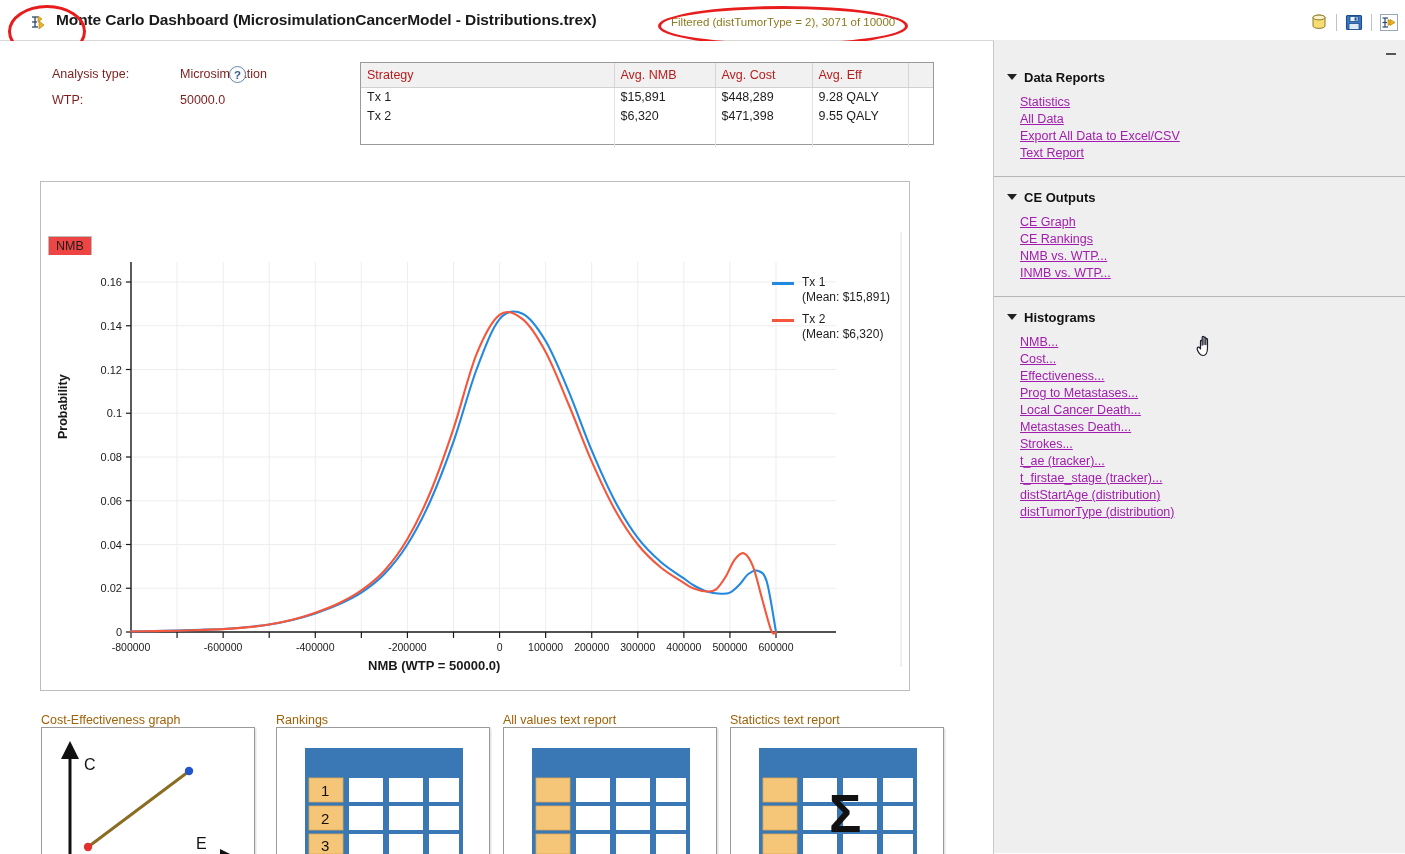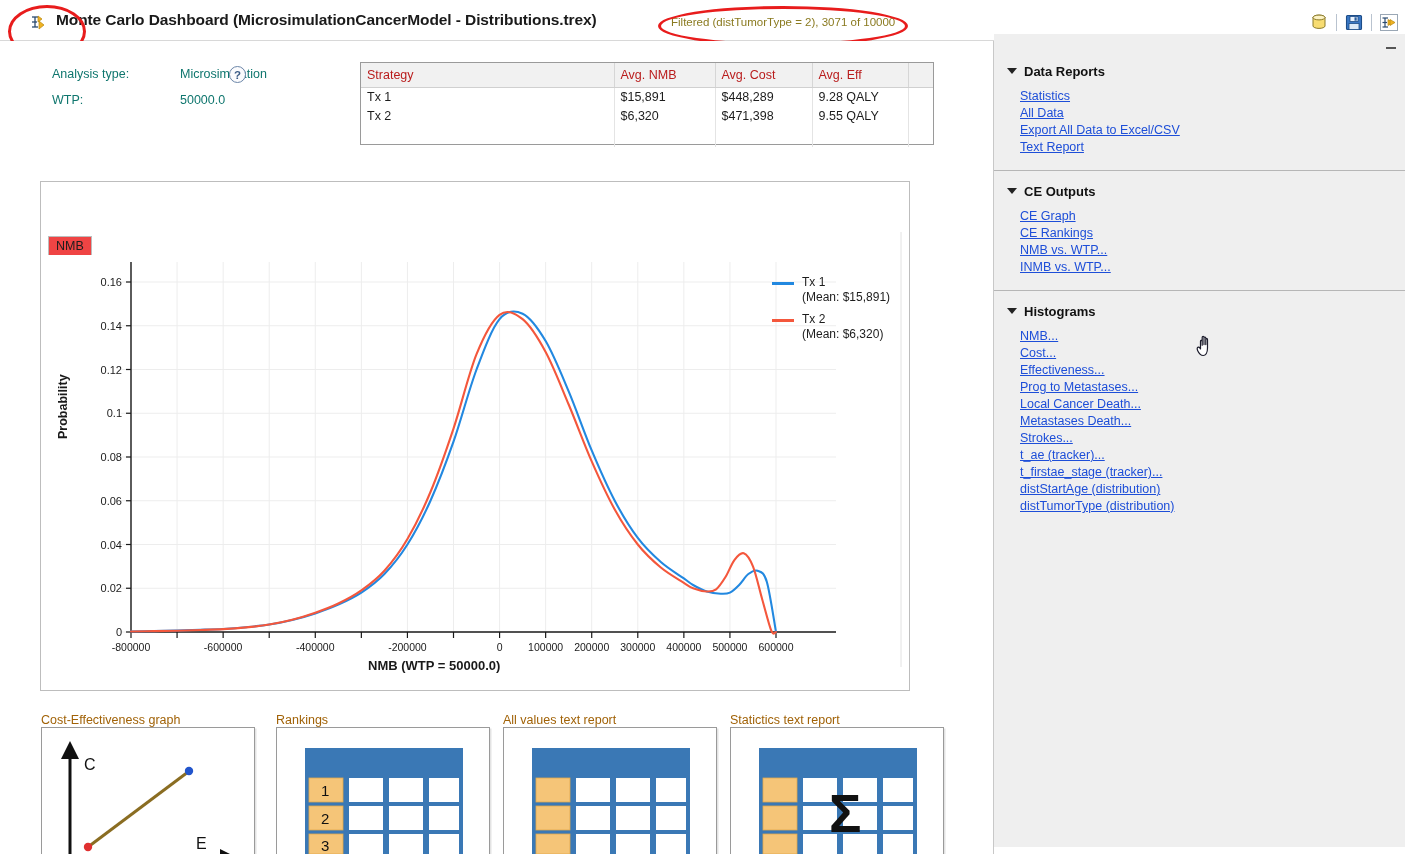--- a/index.html
+++ b/index.html
@@ -60,21 +60,21 @@
     position: absolute; left: 0; top: 41px; width: 993px; height: 813px;
     background: #ffffff;
   }
   .divider-v {
     position: absolute; left: 993px; top: 41px; width: 1px; height: 813px;
     background: #c8c8c8;
   }
 
   
   .info { position: absolute; left: 52px; top: 26px; width: 300px; }
-  .info-row { position: relative; height: 20px; font-size: 12.5px; color: #0f766e; }
+  .info-row { position: relative; height: 20px; font-size: 12.5px; color: #7f1d1d; }
   .info-label { position: absolute; left: 0; top: 0; white-space: nowrap; }
   .info-value { position: absolute; left: 128px; top: 0; white-space: nowrap; }
   .help-icon {
     position: absolute; left: 229px; top: 25px;
     width: 17px; height: 17px; border-radius: 50%;
     border: 1.3px solid #6b86a8; color: #4a6party;
     color: #3c5c86;
     font-size: 11.5px; font-weight: bold;
     display: flex; align-items: center; justify-content: center;
     background: #fbfbfd;
@@ -165,21 +165,21 @@
   .thumb-frame {
     width: 214px; height: 150px;
     border: 1px solid #9a9a9a; background: #ffffff;
     box-shadow: 1.5px 1.5px 0 #e3e3e3;
     position: relative; overflow: hidden;
   }
   .thumb-inner { position: absolute; left: 6px; top: 6px; right: 6px; bottom: 6px; background:#fff; }
 
   
   .rpanel {
-    position: absolute; left: 994px; top: 34px; width: 411px; height: 813px;
+    position: absolute; left: 994px; top: 40px; width: 411px; height: 813px;
     background: #efefef;
   }
   .rp-collapse {
     position: absolute; right: 7px; top: 8px; width: 14px; height: 10px;
   }
   .rp-collapse i {
     position: absolute; left: 2px; top: 5px; width: 10px; height: 2px; background: #555; display:block;
   }
   .rp-section { position: relative; }
   .rp-head {
@@ -190,21 +190,21 @@
   }
   .caret {
     width: 0; height: 0;
     border-left: 5px solid transparent;
     border-right: 5px solid transparent;
     border-top: 6px solid #222;
     display: block;
   }
   .rp-links { padding: 6px 0 10px 26px; }
   .rp-link {
-    display: block; font-size: 12.5px; color: #1d4ed8;
+    display: block; font-size: 12.5px; color: #a21caf;
     text-decoration: underline; line-height: 17px; width: fit-content;
     white-space: nowrap; cursor: pointer;
   }
   .rp-sep { height: 1px; background: #b6b6b6; margin: 4px 0 0 0; }
 
   .cursor-hand {
     position: absolute; left: 1194px; top: 332px; width: 22px; height: 28px;
     pointer-events: none;
   }
 </style>

